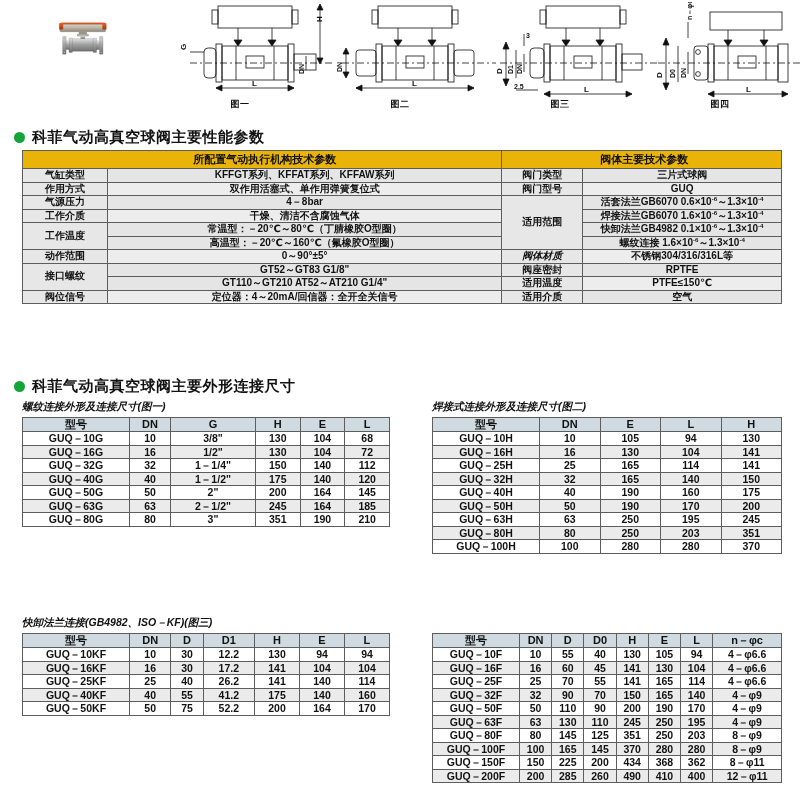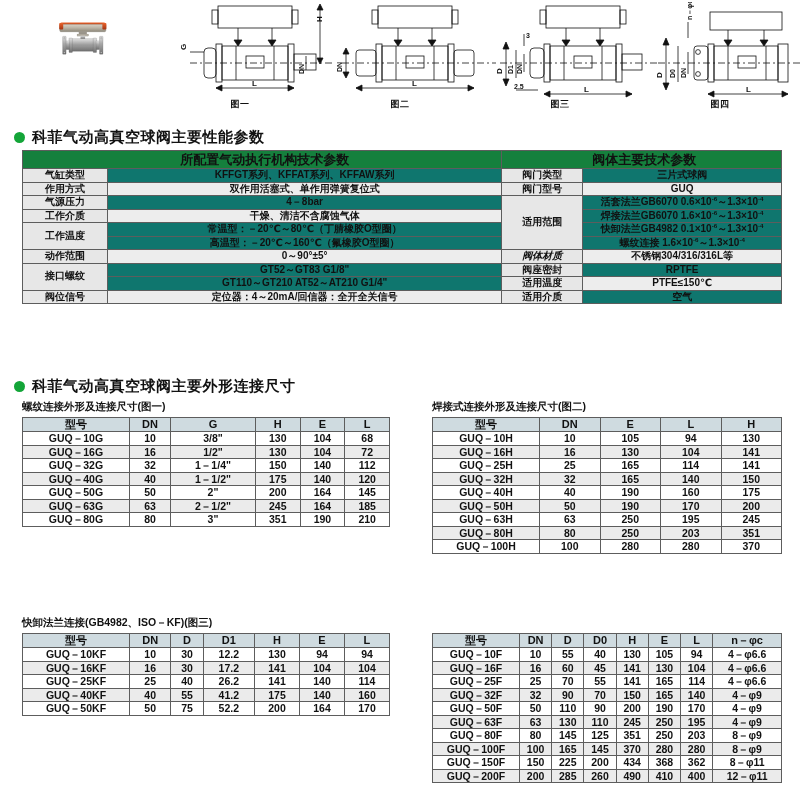--- a/index.html
+++ b/index.html
@@ -16,29 +16,29 @@
   .figcaption{
     position:absolute;bottom:1px;left:0;right:0;text-align:center;
     font-size:9px;font-weight:bold;color:#111;letter-spacing:.5px;
   }
   .photo{position:absolute;left:34%;top:6px;width:36%;height:78px;}
 
   
   .section-head{position:absolute;display:flex;align-items:center;gap:7px;}
   .bullet{width:11px;height:11px;border-radius:50%;background:#13a538;display:block;}
   .section-title{font-size:15px;font-weight:bold;color:#111;letter-spacing:.5px;}
-  .subhead{position:absolute;font-size:10.5px;font-weight:bold;color:#111;}
+  .subhead{position:absolute;font-size:10.5px;font-weight:bold;color:#111;font-style:italic;}
 
   
   table{border-collapse:collapse;font-size:10px;}
   .spec td,.spec th{border:1px solid #5d5d5d;padding:1px 3px;text-align:center;
     font-weight:bold;color:#111;line-height:1.05;}
-  .spec .grouphdr{background:#15803d;font-size:13px;height:15px;padding-left:8px;}
+  .spec .grouphdr{background:#eab308;font-size:11px;height:15px;padding-left:8px;}
   .spec .rowhdr{background:#e7e7e7;width:78px;}
-  .spec .val{background:#0f766e;}
+  .spec .val{background:#e5e5e5;}
   .spec .valalt{background:#ededed;}
 
   .dim{border-collapse:collapse;}
   .dim th,.dim td{border:1px solid #5d5d5d;text-align:center;font-weight:bold;
     color:#111;font-size:10.5px;line-height:1;}
   .dim th{background:#cfdbe0;font-size:11px;}
   .dim tr:nth-child(even) td{background:#ebebeb;}
   .dim tr:nth-child(odd) td{background:#ffffff;}
 
   sup{font-size:.62em;vertical-align:super;line-height:0;}

